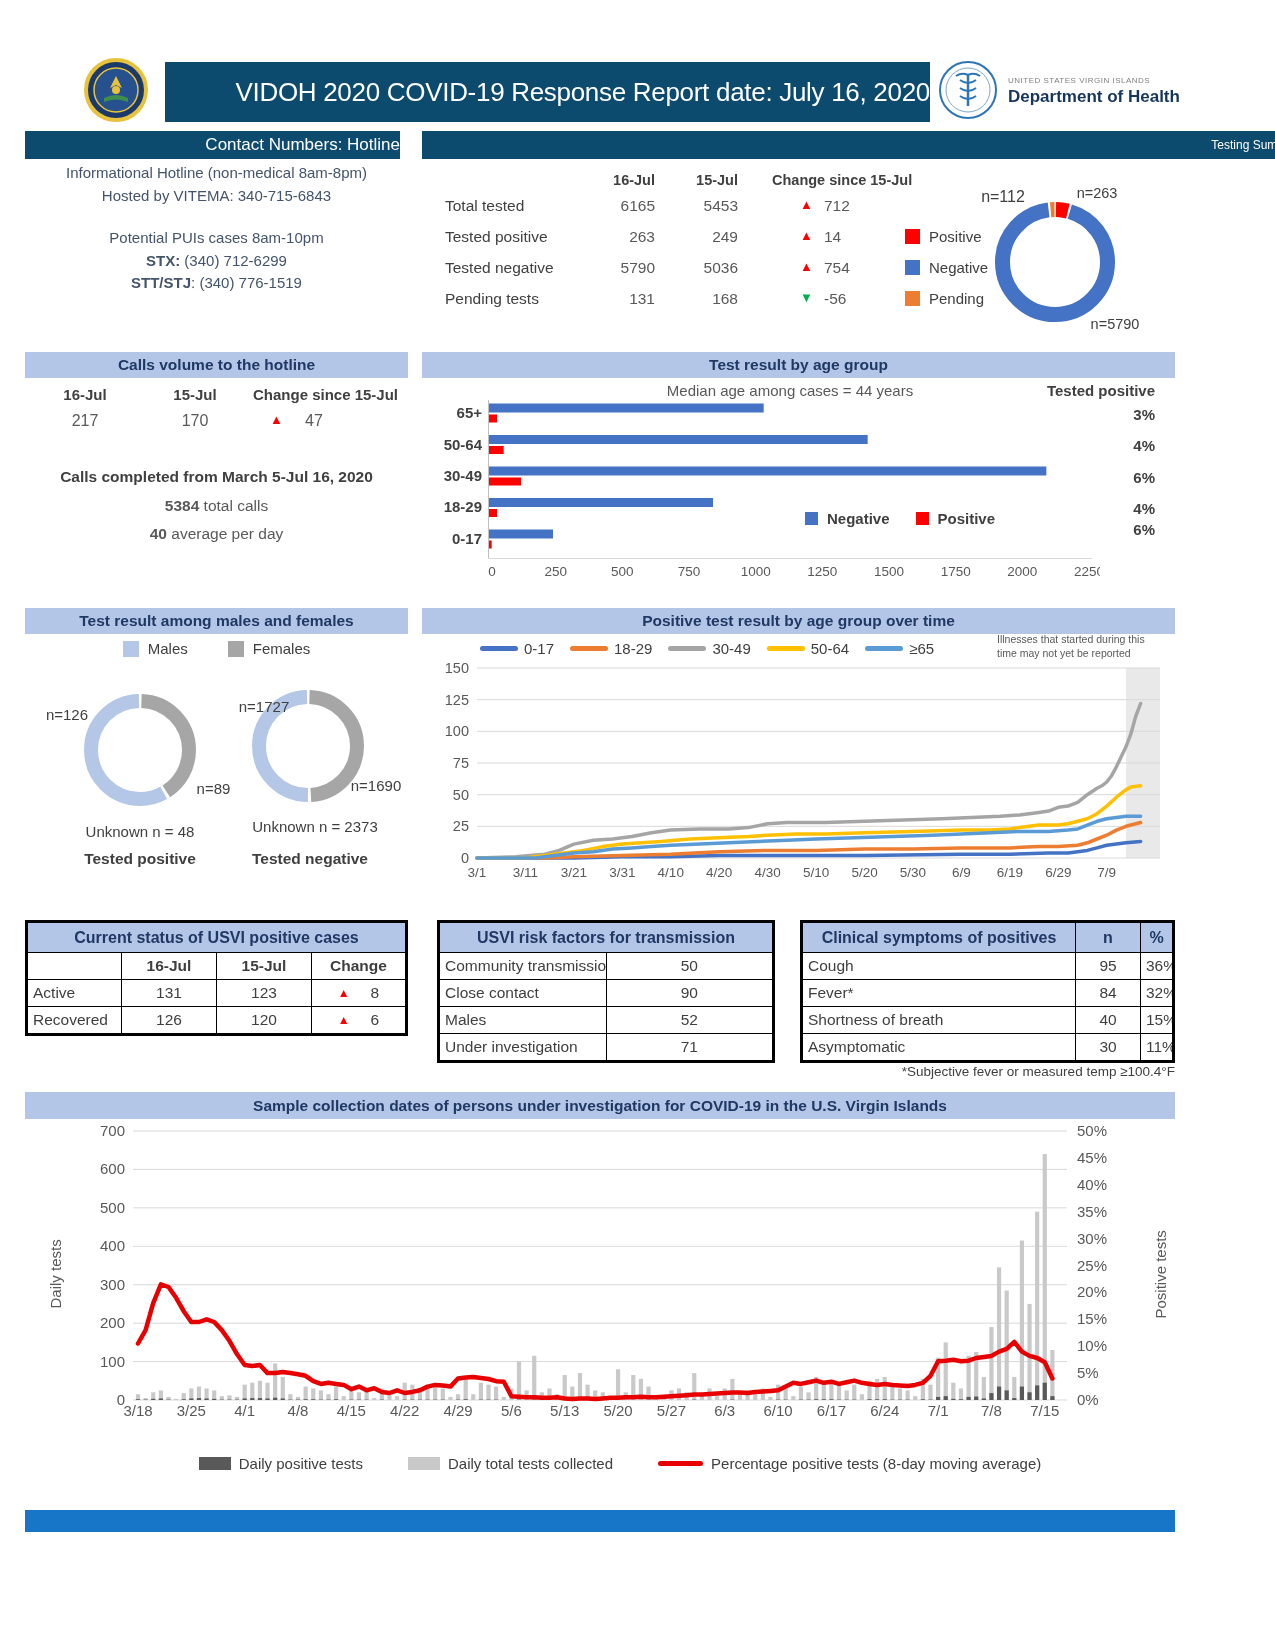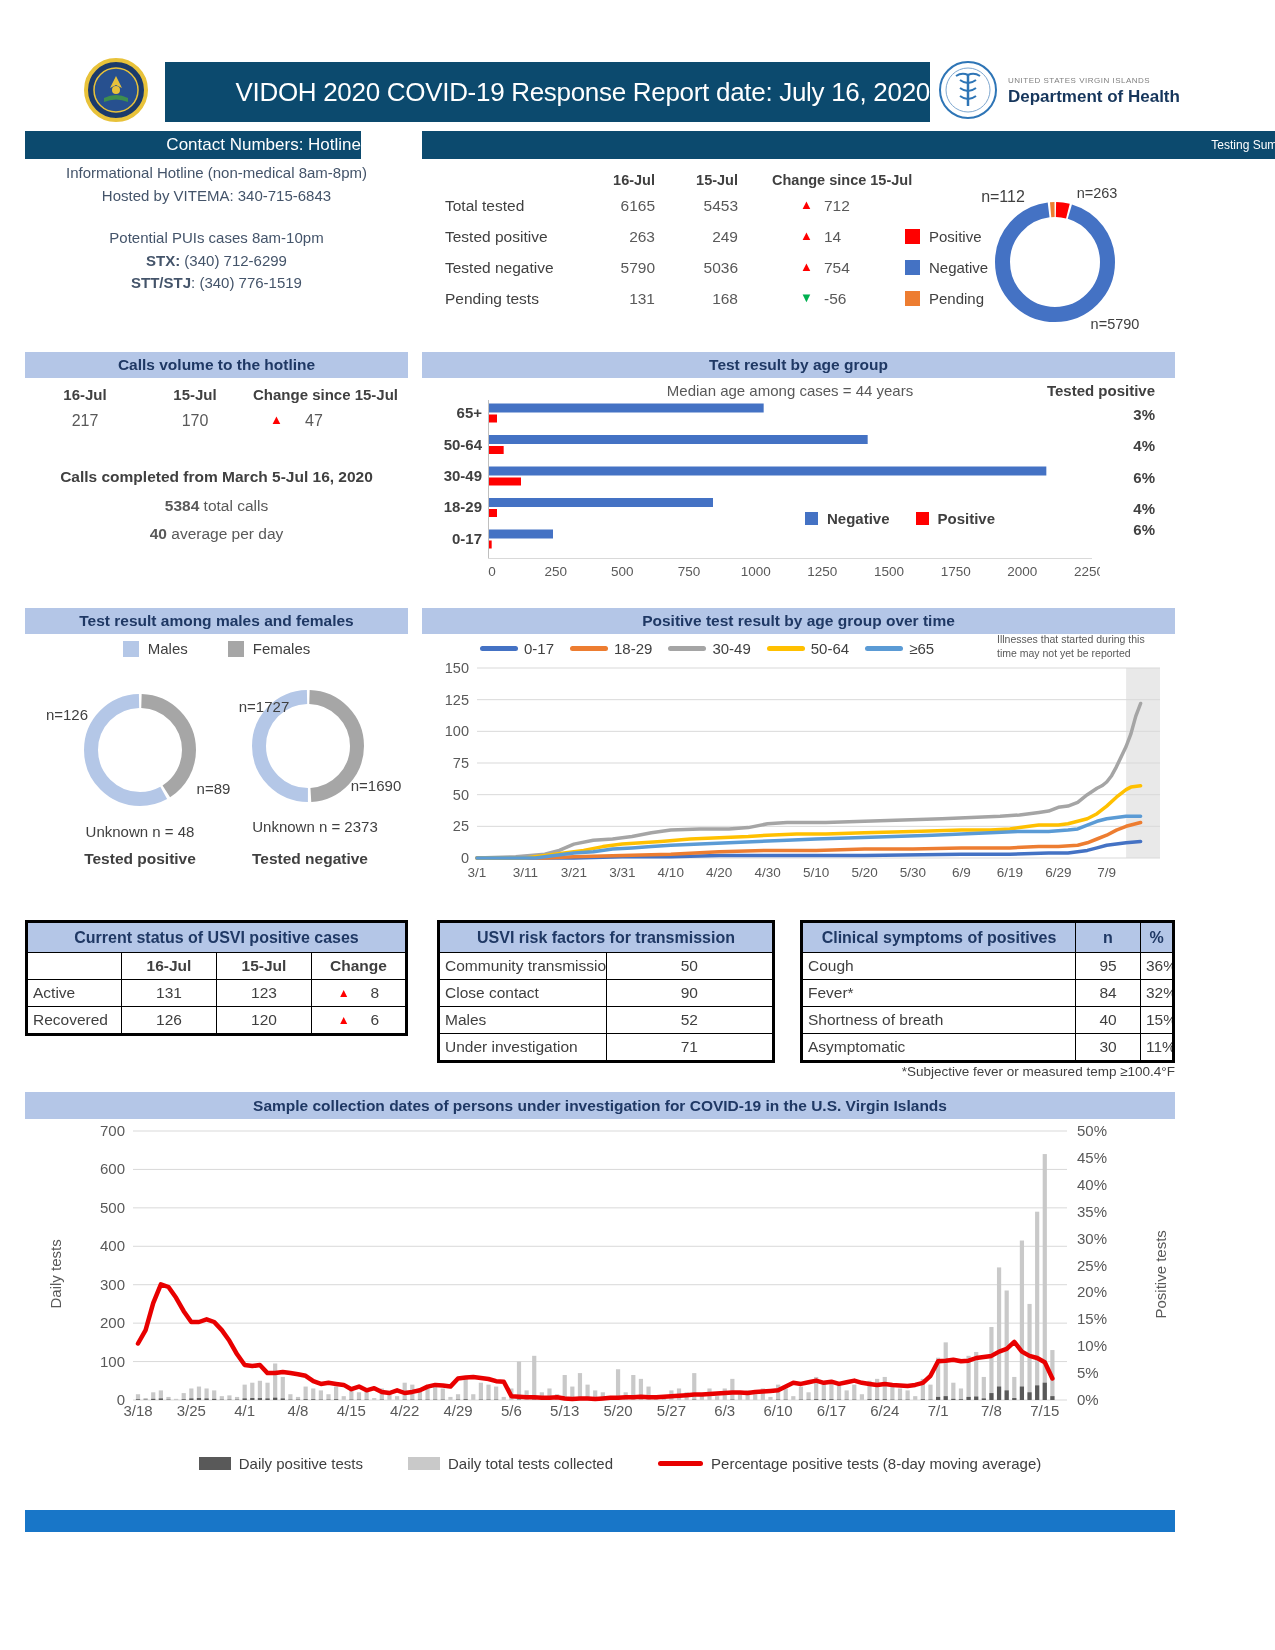--- a/index.html
+++ b/index.html
@@ -50,21 +50,21 @@
         <path d="M22 20 Q30 26 38 20 M22 28 Q30 34 38 28 M22 36 Q30 42 38 36" fill="none" stroke="#2E75B6" stroke-width="2"></path>
         <path d="M18 16 Q24 12 30 15 Q36 12 42 16" fill="none" stroke="#2E75B6" stroke-width="2"></path>
       </svg>
     </span>
     <span style="display:flex;flex-direction:column;line-height:1.25;">
       <span style="font-size:8px;letter-spacing:0.5px;color:#808080;">UNITED STATES VIRGIN ISLANDS</span>
       <span style="font-size:17px;font-weight:bold;color:#16365C;">Department of Health</span>
     </span>
   </div>
 
-  <div class="abs bluebar" style="left:25px;top:131px;width:336px;height:28px;font-size:17px;">
+  <div class="abs bluebar" style="left:25px;top:131px;width:375px;height:28px;font-size:17px;">
     <span>Contact Numbers: Hotline</span>
   </div>
   <div class="abs bluebar" style="left:422px;top:131px;width:882px;height:28px;font-size:12px;">
     <span>Testing Summary</span>
   </div>
 
   <div class="abs c" style="left:25px;top:162px;width:383px;color:#44546A;font-size:15px;line-height:1.5;">
     <div>Informational Hotline (non-medical 8am-8pm)</div>
     <div>Hosted by VITEMA: 340-715-6843</div>
     <div style="height:20px;"></div>

